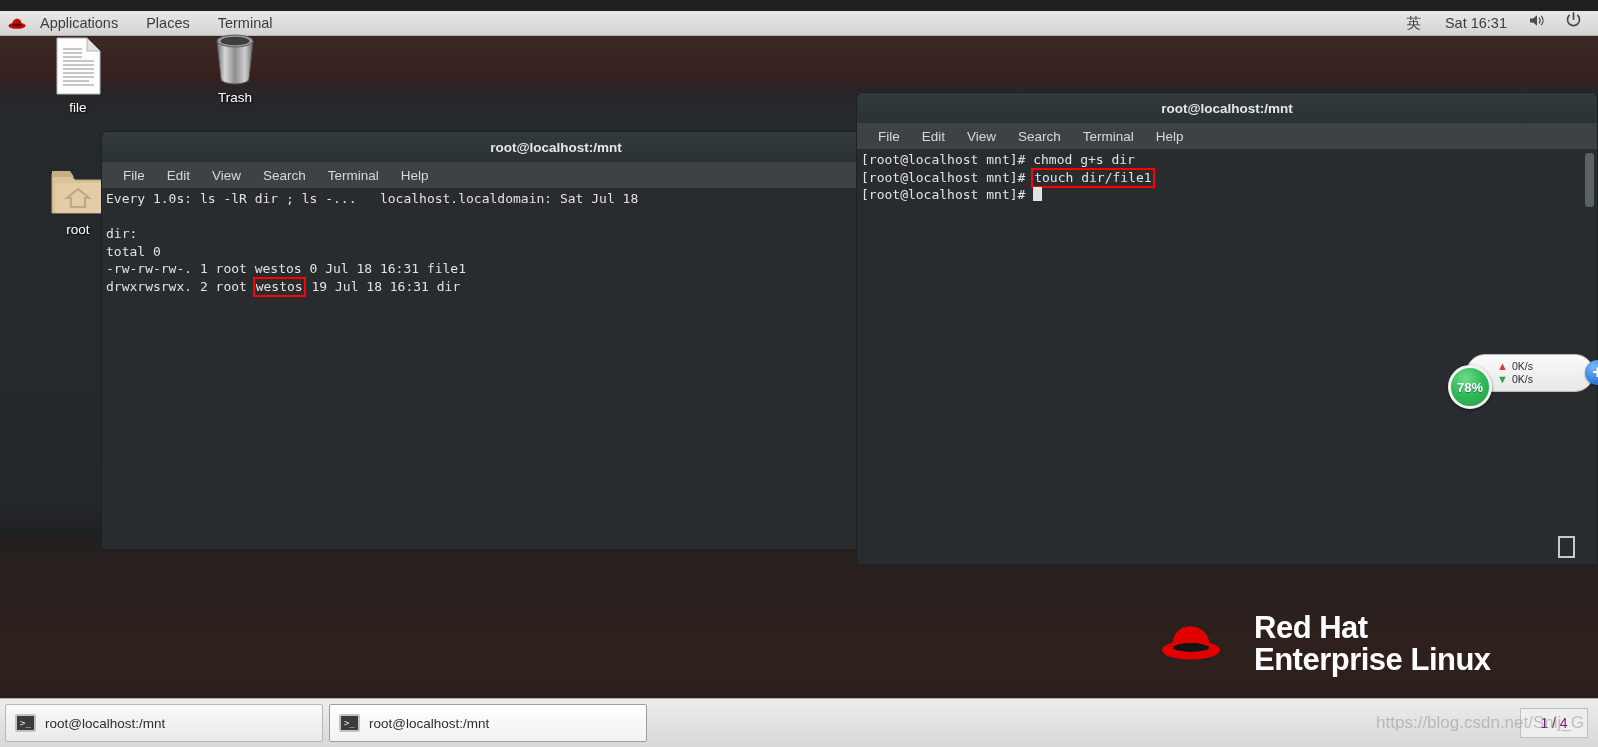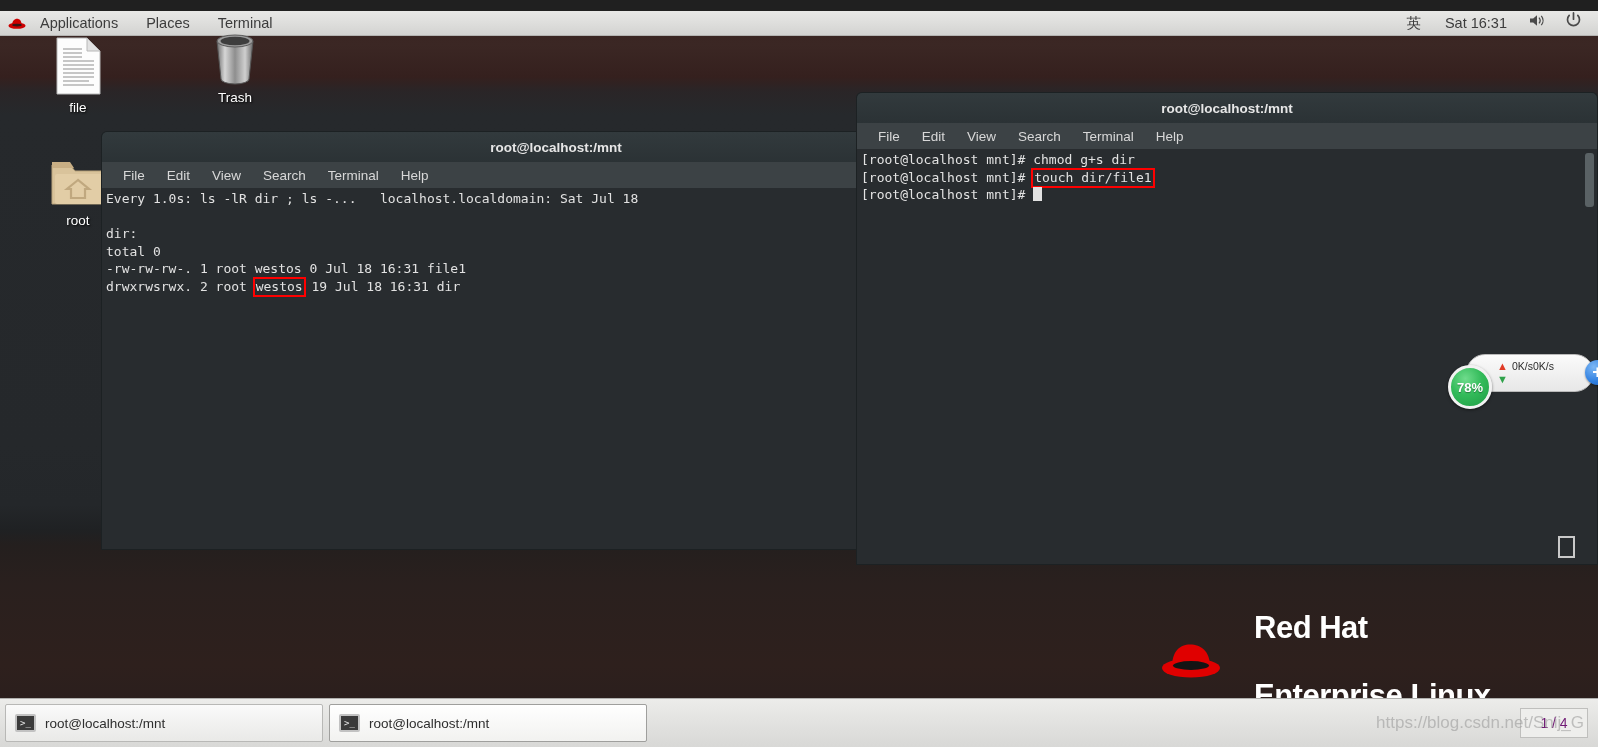--- a/index.html
+++ b/index.html
@@ -75,38 +75,38 @@
   .resize-grip {
     position:absolute; width:17px; height:22px; border:2px solid #c9c9c9; background:transparent;
   }
 
   
   #rhel-brand {
     position:absolute; left:1160px; top:612px; display:flex; align-items:center; gap:32px;
   }
   #rhel-brand .txt { color:#ffffff; font-weight:bold; line-height:1.02; }
   #rhel-brand .t1 { font-size:31px; letter-spacing:-0.5px; }
-  #rhel-brand .t2 { font-size:31px; letter-spacing:-0.5px;margin-top:36px; }
+  #rhel-brand .t2 { font-size:31px; letter-spacing:-0.5px; }
 
   
   #netspeed {
     position:absolute; left:1448px; top:351px; height:44px;
     display:flex; align-items:center;
   }
   #netspeed .pill {
     position:absolute; left:18px; top:3px; width:128px; height:38px;
     background:linear-gradient(to bottom,#fbfbfb,#e7e7e7);
     border:1px solid #b9b9b9; border-radius:19px;
     display:flex; align-items:center; padding-left:30px;
   }
   #netspeed .rates { font-size:10.5px; color:#333; line-height:13px; display:flex; gap:4px; }
   #netspeed .arrows { display:flex; flex-direction:column; font-size:11px; line-height:13px; }
   #netspeed .up { color:#e03b26; }
   #netspeed .down { color:#2fa24a; }
-  #netspeed .vals { display:flex; flex-direction:row; line-height:13px; color:#2c2c2c; font-size:10.5px; }
+  #netspeed .vals { display:flex; flex-direction:column; line-height:13px; color:#2c2c2c; font-size:10.5px; }
   #netspeed .circle {
     position:absolute; left:0; top:14px; width:44px; height:44px; border-radius:50%;
     background:radial-gradient(circle at 38% 28%, #6fdc8c 0%, #33bb5a 45%, #1e9c44 100%);
     border:3px solid #f2f2f2; box-shadow:0 1px 3px rgba(0,0,0,.5);
     display:flex; align-items:center; justify-content:center;
     color:#fff; font-size:13px; font-weight:bold; text-shadow:0 1px 1px rgba(0,0,0,.35);
   }
   #netspeed .plus {
     position:absolute; left:137px; top:9px; width:25px; height:25px; border-radius:50%;
     background:radial-gradient(circle at 35% 28%, #7db8f5 0%, #2f7fe0 60%, #2064c4 100%);
@@ -215,21 +215,21 @@
         </linearGradient>
       </defs>
       <path d="M9 14 L13 52 a14 5 0 0 0 28 0 L45 14 Z" fill="url(#trashg)" stroke="#555" stroke-width="1"></path>
       <ellipse cx="27" cy="14" rx="18" ry="6" fill="#9d9d9d" stroke="#5c5c5c" stroke-width="1"></ellipse>
       <ellipse cx="27" cy="14" rx="14.5" ry="4.3" fill="#3e3e3e"></ellipse>
     </svg>
   </div>
   <span class="lbl">Trash</span>
 </div>
 
-<div class="desk-icon" style="left:26px; top:146px;">
+<div class="desk-icon" style="left:26px; top:155px;">
   <div class="glyph">
     <svg width="56" height="50" viewBox="0 0 56 50">
       <path d="M2 7 h18 l5 6 h29 v33 H2 Z" fill="#d9c39b" stroke="#b8a37c" stroke-width="1"></path>
       <path d="M2 4 h18 l4 6 H2 Z" fill="#c8ae84"></path>
       <rect x="5" y="16" width="48" height="30" rx="2" fill="#e2cda6"></rect>
       <path d="M28 22 L17 31 h4 v9 h14 v-9 h4 Z" fill="none" stroke="#c0a87f" stroke-width="2.2"></path>
     </svg>
   </div>
   <span class="lbl">root</span>
 </div>

